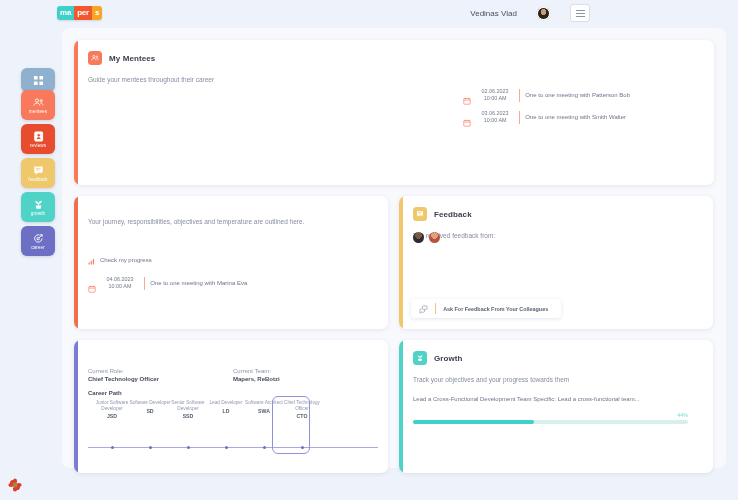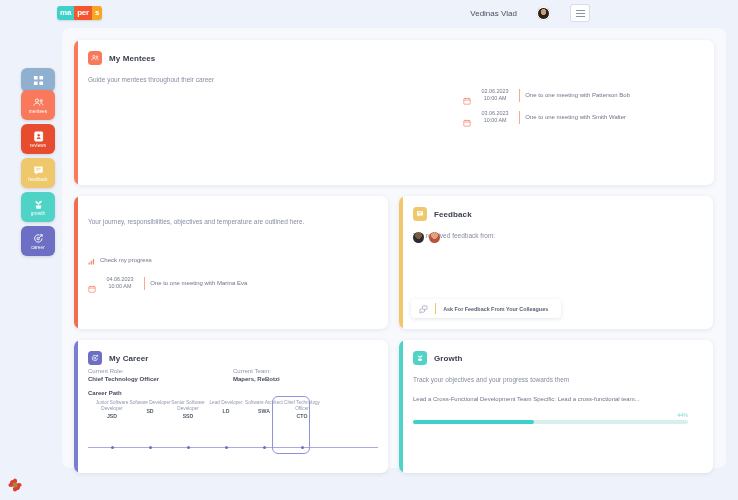--- a/index.html
+++ b/index.html
@@ -389,30 +389,20 @@
               </svg>
             </span>
             <span class="ask-sep"></span>
             <span class="ask-label">Ask For Feedback From Your Colleagues</span>
           </div>
         </div>
       </div>
 
       <div class="card card-half accent-career">
         <div class="card-inner">
-          <div class="card-head">
-            <span class="head-icon hi-career">
-              <svg viewBox="0 0 12 12" fill="none" stroke="#ffffff" stroke-width="1.1">
-                <path d="M9.8 6a4 4 0 1 1-2.6-3.8"></path>
-                <path d="M7.1 6a1.4 1.4 0 1 1-1-1.3"></path>
-                <path d="M5.9 6 10 1.9M7.7 1.9H10v2.3"></path>
-              </svg>
-            </span>
-            <span class="card-title">My Career</span>
-          </div>
 
           <div class="role-row">
             <div class="role-col">
               <div class="role-lab">Current Role:</div>
               <div class="role-val">Chief Technology Officer</div>
             </div>
             <div class="role-col">
               <div class="role-lab">Current Team:</div>
               <div class="role-val">Mapers, ReBotzi</div>
             </div>

